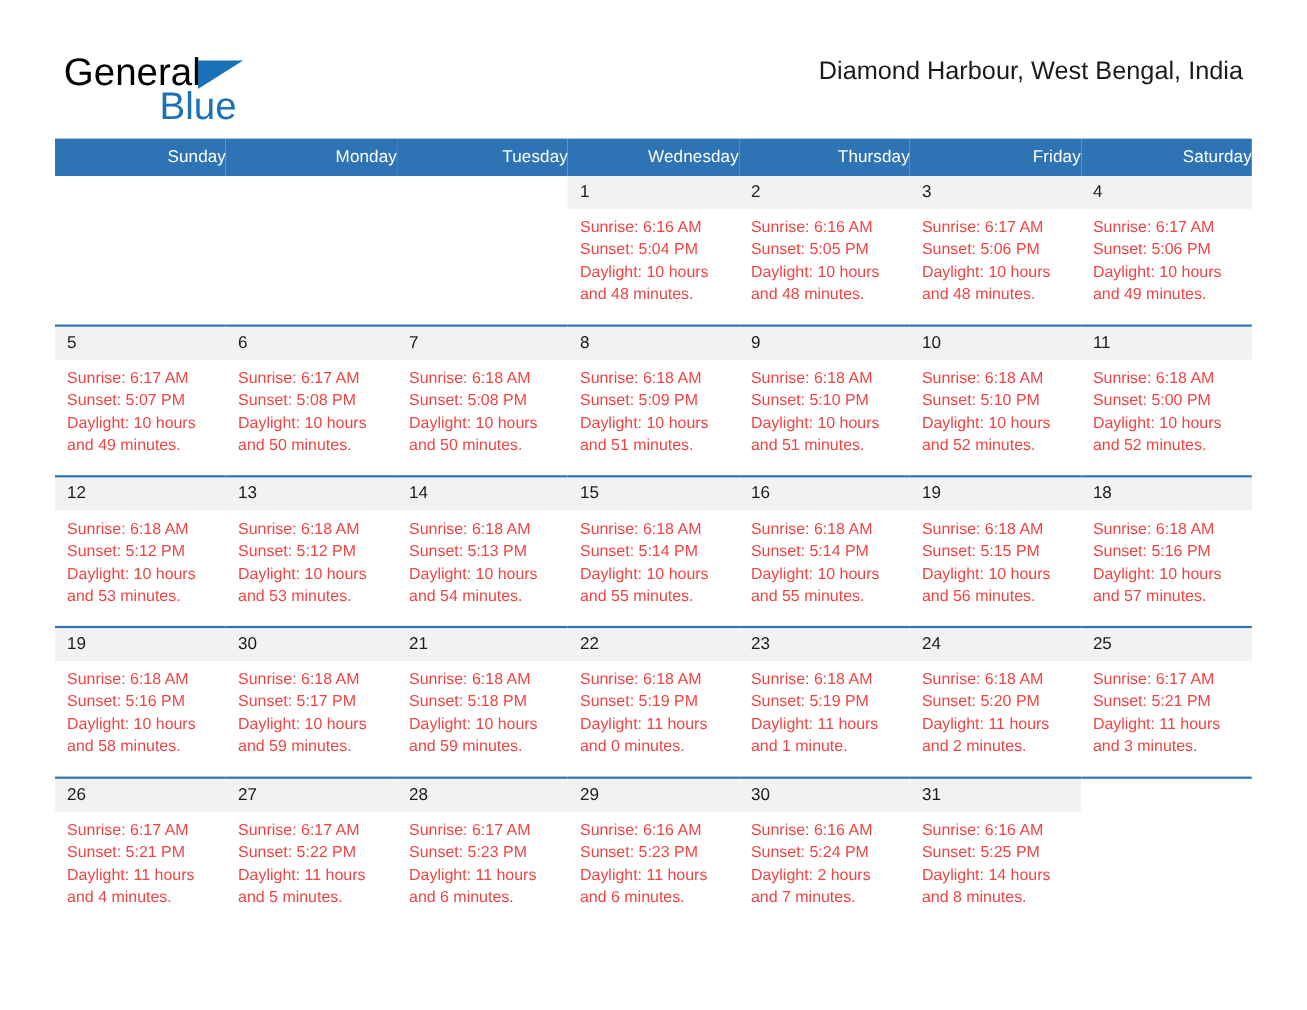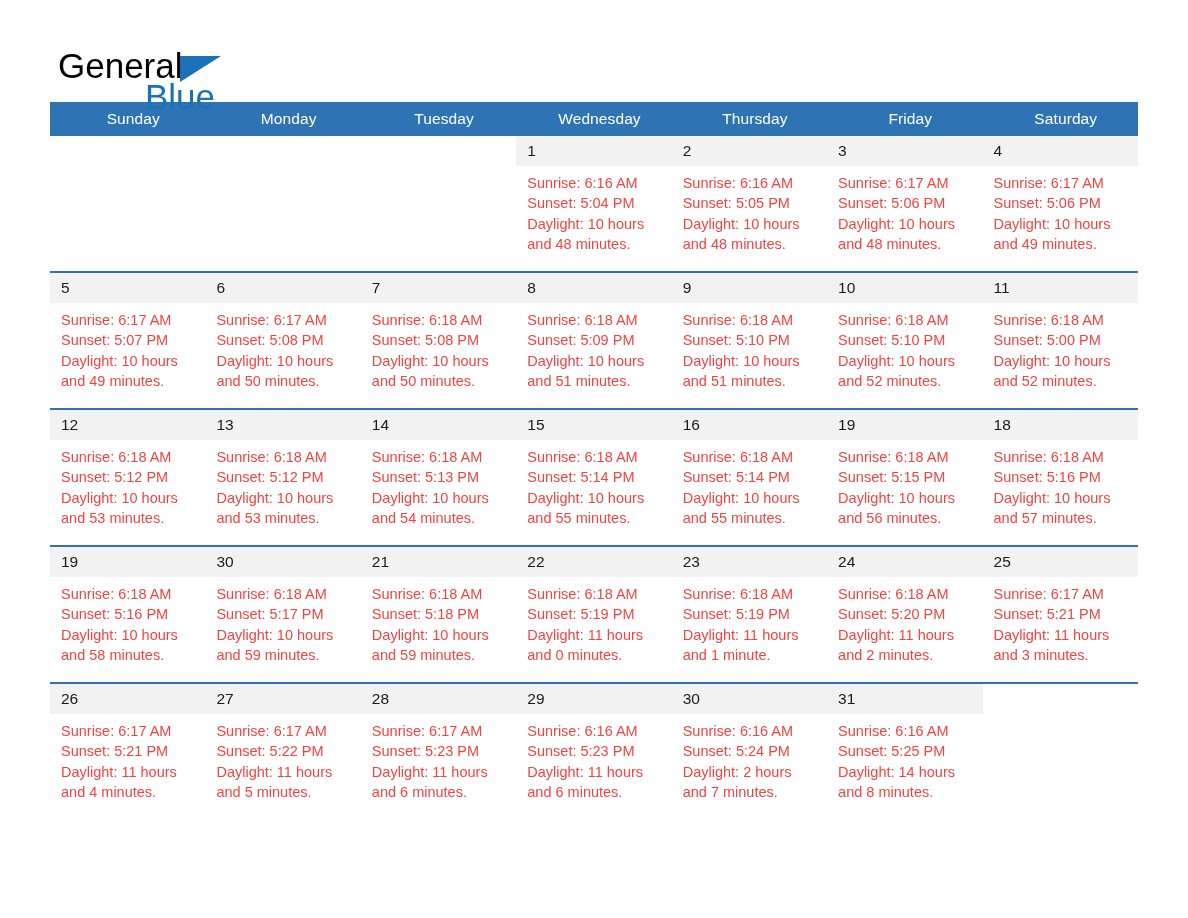--- a/index.html
+++ b/index.html
@@ -19,21 +19,21 @@
     position: relative;
     width: 1188px;
     height: 918px;
     box-sizing: border-box;
     padding: 0 50px;
   }
 
   
   .masthead {
     position: relative;
-    height: 102px;
+    height: 126px;
   }
   .logo {
     position: absolute;
     left: 8px;
     top: 48px;
     width: 330px;
     height: 70px;
     user-select: none;
   }
   .logo-line1 {
@@ -91,21 +91,21 @@
     border-collapse: collapse;
     table-layout: fixed;
   }
   .calendar col { width: 155.43px; }
 
   thead th {
     background: #2e74b5;
     color: #ffffff;
     font-size: 15.5px;
     font-weight: normal;
-    text-align: center;
+    text-align: right;
     padding: 6px 0 7px 11px;
     height: 21px;
     vertical-align: middle;
     letter-spacing: 0.1px;
   }
 
   tbody tr.week > td {
     vertical-align: top;
     padding: 0;
     border-top: 2px solid #2e74b5;
@@ -140,20 +140,21 @@
 <div class="page">
 
   <div class="masthead">
 
     <div class="logo">
       <span class="logo-line1"><span>General</span><span class="logo-tri"></span></span>
       <span class="logo-line2">Blue</span>
     </div>
 
     <div class="titleblock">
+      <h2 class="cal-subtitle">Diamond Harbour, West Bengal, India</h2>
     </div>
 
   </div>
 
   <table class="calendar">
     <colgroup>
       <col>
         <col>
         <col>
         <col>

